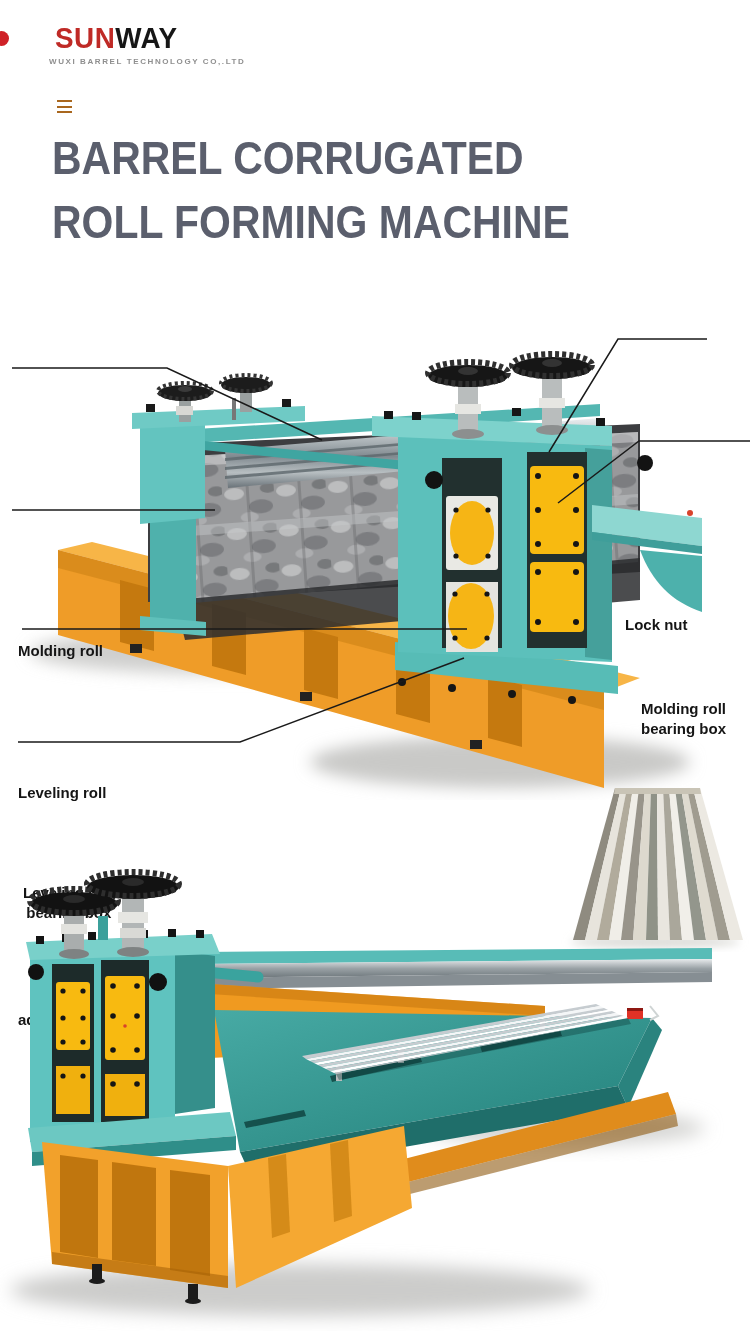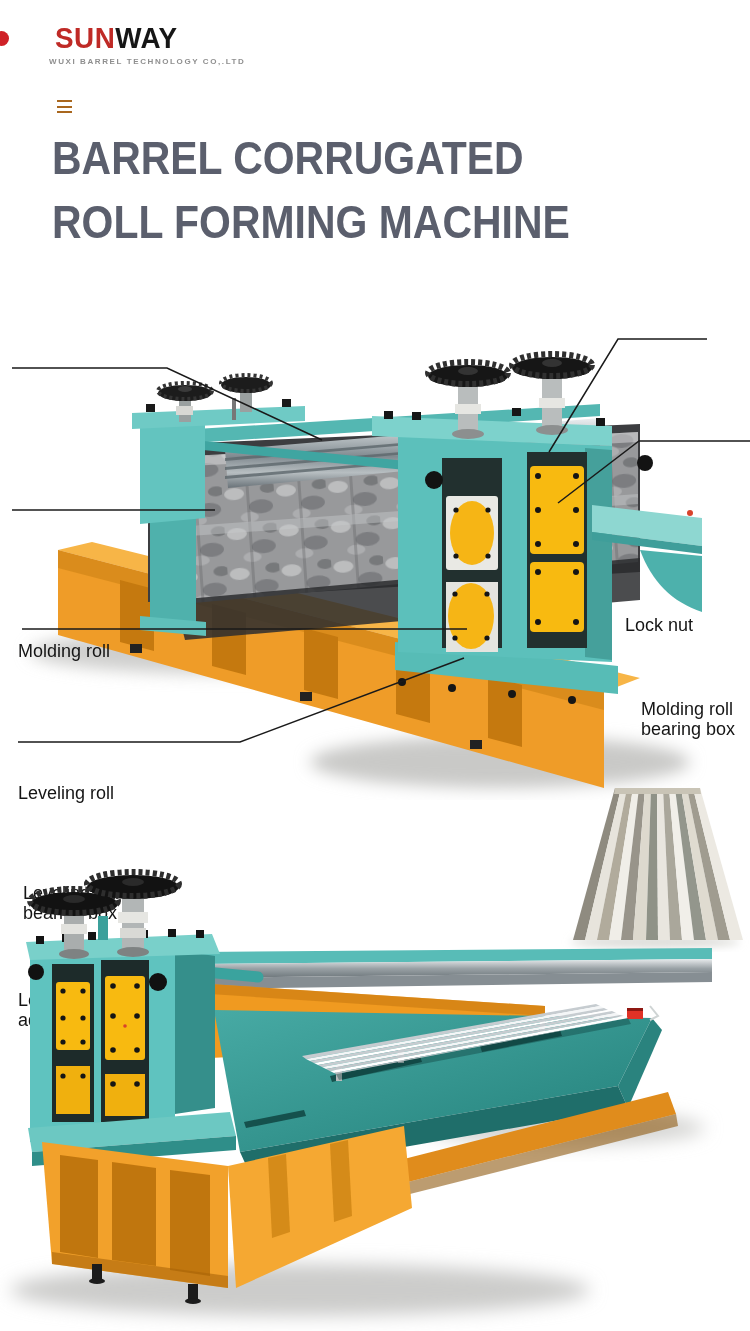--- a/index.html
+++ b/index.html
@@ -25,22 +25,22 @@
   .title { position:absolute; left:52px; top:126px; font-size:46px; font-weight:bold;
     color:#5b5f6d; line-height:64px; letter-spacing:0; transform:scaleX(.89);
     transform-origin:left top; white-space:nowrap; }
   
   .photo1 { position:absolute; left:0; top:300px; width:750px; height:500px; }
   .photo2 { position:absolute; left:0; top:860px; width:750px; height:471px; }
   .sheet-fig { position:absolute; left:555px; top:772px; width:195px; height:180px; }
   .photo1 svg, .photo2 svg, .sheet-fig svg { position:absolute; left:0; top:0; }
   .leaders { pointer-events:none; }
   
-  .callout { position:absolute; color:#151515; font-size:18px; line-height:20px;
-    font-weight:400; white-space:nowrap; }
+  .callout { position:absolute; color:#151515; font-size:15px; line-height:20px;
+    font-weight:700; white-space:nowrap;text-align:right; }
 </style>
 </head>
 <body>
 
 <div class="page">
 
   <div class="brand-dot"></div>
   <div class="logo">
     <span class="sun">SUN</span><span class="way">WAY</span>
   </div>

